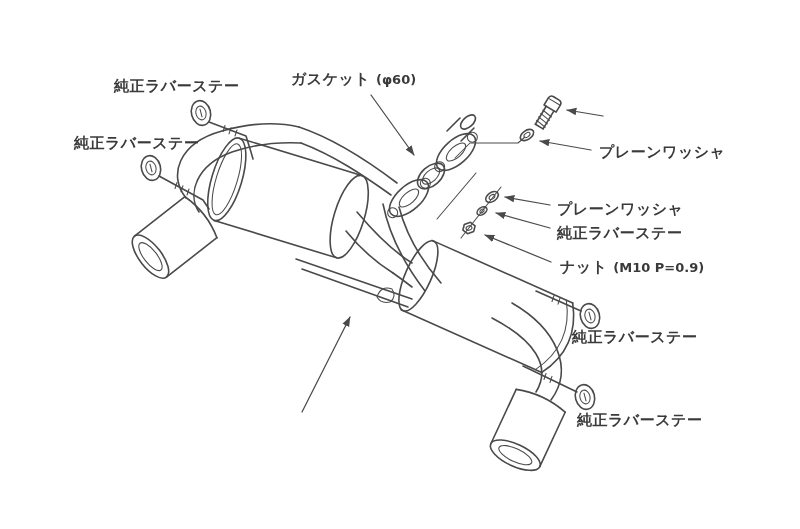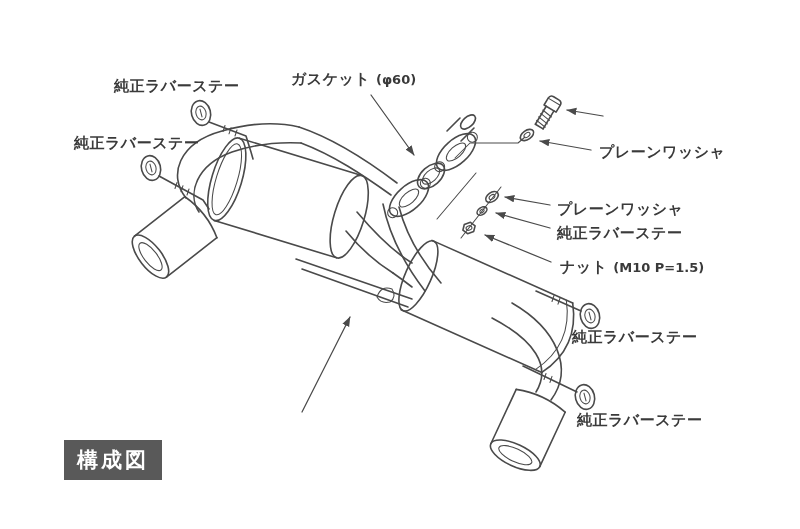--- a/index.html
+++ b/index.html
@@ -223,21 +223,20 @@
     <span class="spec">(φ60)</span>
   </div>
 
 
   <div class="lbl" style="left:599px;top:144px;">プレーンワッシャ</div>
   <div class="lbl" style="left:557px;top:201px;">プレーンワッシャ</div>
   <div class="lbl" style="left:557px;top:225px;">純正ラバーステー</div>
 
   <div class="lbl" style="left:560px;top:259px;">
     <span>ナット</span>
-    <span class="spec">(M10 P=1.5)</span>
+    <span class="spec">(M10 P=0.9)</span>
   </div>
 
   <div class="lbl" style="left:572px;top:329px;">純正ラバーステー</div>
   <div class="lbl" style="left:577px;top:412px;">純正ラバーステー</div>
 
 
-  <div class="badge">構成図</div>
 </div>
 
 </body></html>

